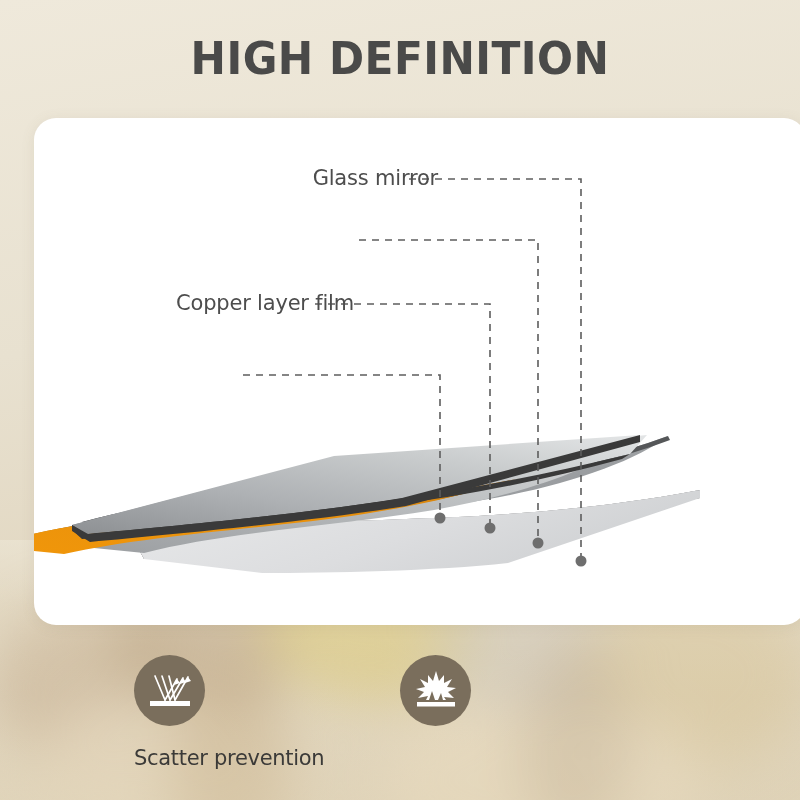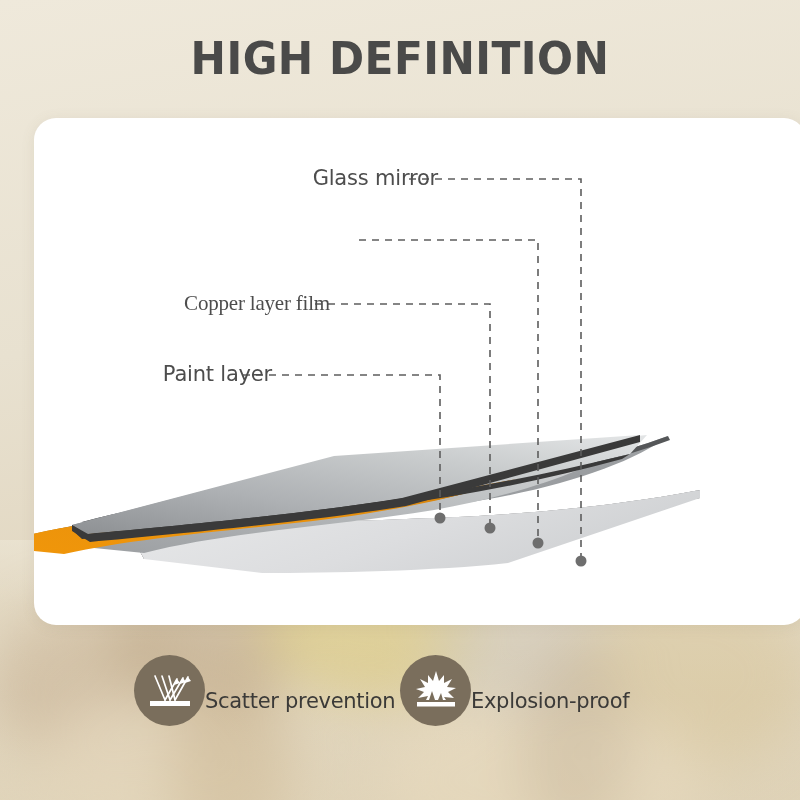--- a/index.html
+++ b/index.html
@@ -108,22 +108,21 @@
     position: absolute;
     left: 0;
     top: 655px;
     width: 800px;
     display: flex;
     justify-content: center;
   }
   .feature {
     width: 266px;
     display: flex;
-    flex-direction: row;
-    align-items: center;
+    flex-direction: column;
   }
   .feature-icon {
     width: 71px;
     height: 71px;
     border-radius: 50%;
     background: #7a6e5c;
     display: flex;
     align-items: center;
     justify-content: center;
   }
@@ -264,25 +263,22 @@
         <circle cx="547" cy="443" r="5.5"></circle>
         <circle cx="504" cy="425" r="5.5"></circle>
         <circle cx="456" cy="410" r="5.5"></circle>
         <circle cx="406" cy="400" r="5.5"></circle>
       </g>
     </svg>
 
     <div class="callout" style="right:368px; top:48px;">
       <span>Glass mirror</span>
     </div>
-    <div class="callout" style="right:476px; top:173px;font-family:Liberation Serif, serif;">
+    <div class="callout" style="right:452px; top:173px;">
       <span>Copper layer film</span>
-    </div>
-    <div class="callout" style="right:534px; top:244px;">
-      <span>Paint layer</span>
     </div>
   </div>
 
   <div class="features">
 
     <div class="feature">
       <div class="feature-icon">
         <svg width="48" height="44" viewBox="0 0 48 44">
           <rect x="4" y="32" width="40" height="5" fill="#ffffff"></rect>
           <g stroke="#ffffff" stroke-width="1.7" fill="none" stroke-linecap="round">
@@ -307,19 +303,18 @@
       <div class="feature-icon">
         <svg width="46" height="44" viewBox="0 0 46 44">
           <rect x="4" y="33" width="38" height="4.5" fill="#ffffff"></rect>
           <path d="M 23,2 L 26,12 L 31,6 L 31,14 L 39,10 L 34,18 L 43,19 L 35,23
                    L 41,29 L 31,28 L 33,31 L 13,31 L 15,27 L 5,29 L 11,23 L 3,20
                    L 12,18 L 7,10 L 15,14 L 15,6 L 20,12 Z" fill="#ffffff"></path>
           <path d="M 16,31 L 19,22 L 22,31 Z" fill="#7a6e5c"></path>
           <path d="M 25,31 L 28,24 L 30,31 Z" fill="#7a6e5c"></path>
         </svg>
       </div>
-      <div class="feature-label">Explosion-proof</div>
     </div>
 
 
   </div>
 
 </div>
 
 </body></html>

